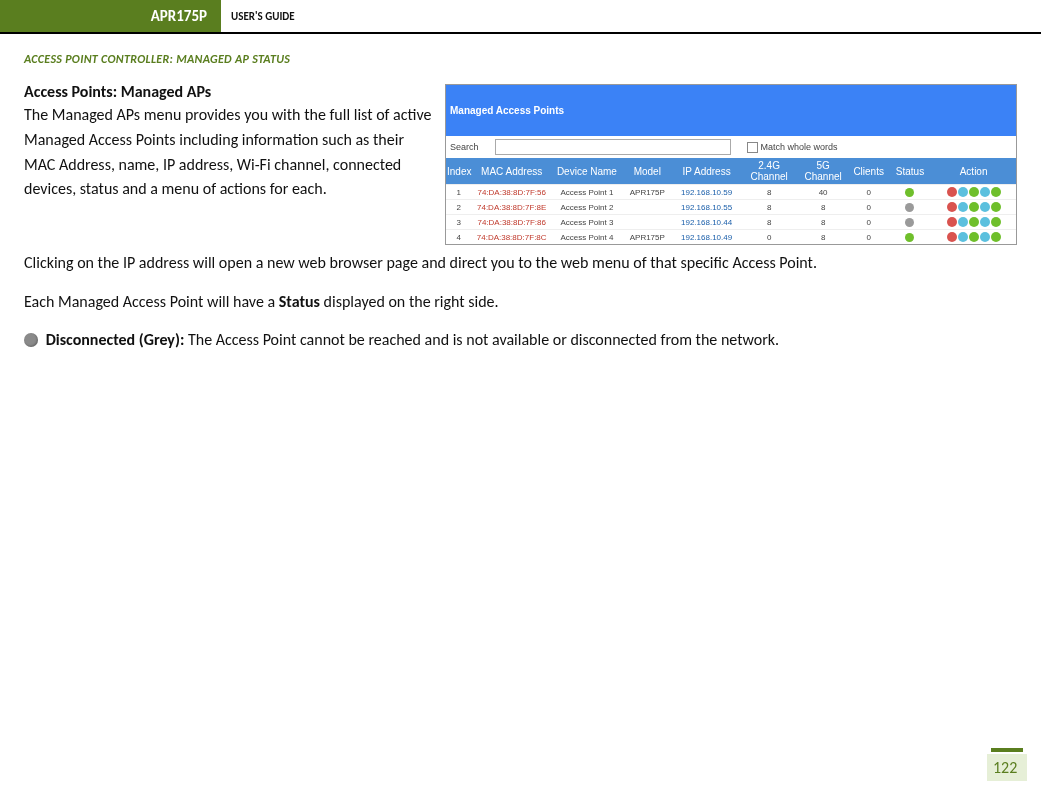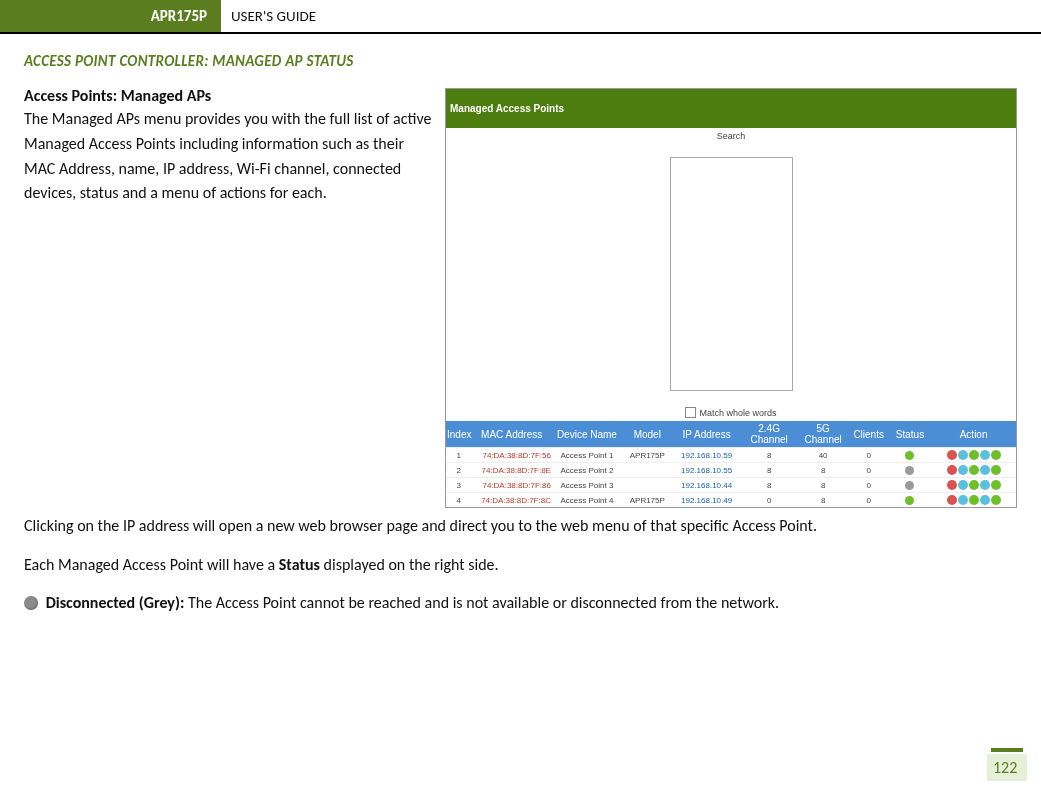--- a/index.html
+++ b/index.html
@@ -23,35 +23,35 @@
       color: #fff;
       font-weight: bold;
       font-size: 15px;
       padding: 0 14px 0 0;
       width: 207px;
       display: flex;
       align-items: center;
       justify-content: flex-end;
     }
     .header-right {
-      font-weight: normal;
-      font-size: 15px;
+      font-weight: bold;
+      font-size: 11px;
       padding-left: 10px;
       display: flex;
       align-items: center;
       color: #111;
     }
     .content {
       padding: 18px 24px 0 24px;
     }
     .section-title {
       color: #5a7e1f;
       font-style: italic;
       font-weight: bold;
-      font-size: 15px;
+      font-size: 12px;
       margin: 0 0 16px 0;
       letter-spacing: 0.3px;
     }
     .sub-title {
       font-weight: bold;
       font-size: 16px;
       margin: 0 0 2px 0;
       color: #111;
     }
     .body-text {
@@ -67,32 +67,31 @@
     .screenshot {
       float: right;
       width: 570px;
       border: 1px solid #999;
       margin: 2px 0 6px 12px;
       background: #fff;
       font-family: Arial, sans-serif;
       font-size: 9px;
     }
     .ss-title {
-      background: #4d7c0f;
+      background: #3b82f6;
       color: #fff;
       font-weight: bold;
       font-size: 10px;
-      padding: 14px 4px;
+      padding: 20px 4px;
     }
     .ss-search {
       display: flex;
       align-items: center;
       padding: 3px 4px;
       gap: 16px;
-      flex-direction: column;
     }
     .ss-search label {
       color: #444;
     }
     .ss-search input[type="text"] {
       flex: 0 0 230px;
       height: 12px;
       border: 1px solid #aaa;
       font-size: 9px;
     }
@@ -120,21 +119,21 @@
       padding: 2px 1px;
       text-align: center;
     }
     .ss-table td {
       font-size: 8px;
       padding: 2px 1px;
       text-align: center;
       color: #444;
       border-top: 1px solid #eee;
     }
-    .ss-table td.red { color: #c0392b; text-align: right; }
+    .ss-table td.red { color: #c0392b; }
     .ss-table td.blue { color: #1b5faa; }
     .dot {
       display: inline-block;
       width: 9px;
       height: 9px;
       border-radius: 50%;
       vertical-align: middle;
     }
     .dot.grey { background: #9a9a9a; }
     .dot.green { background: #6fbf2b; }

